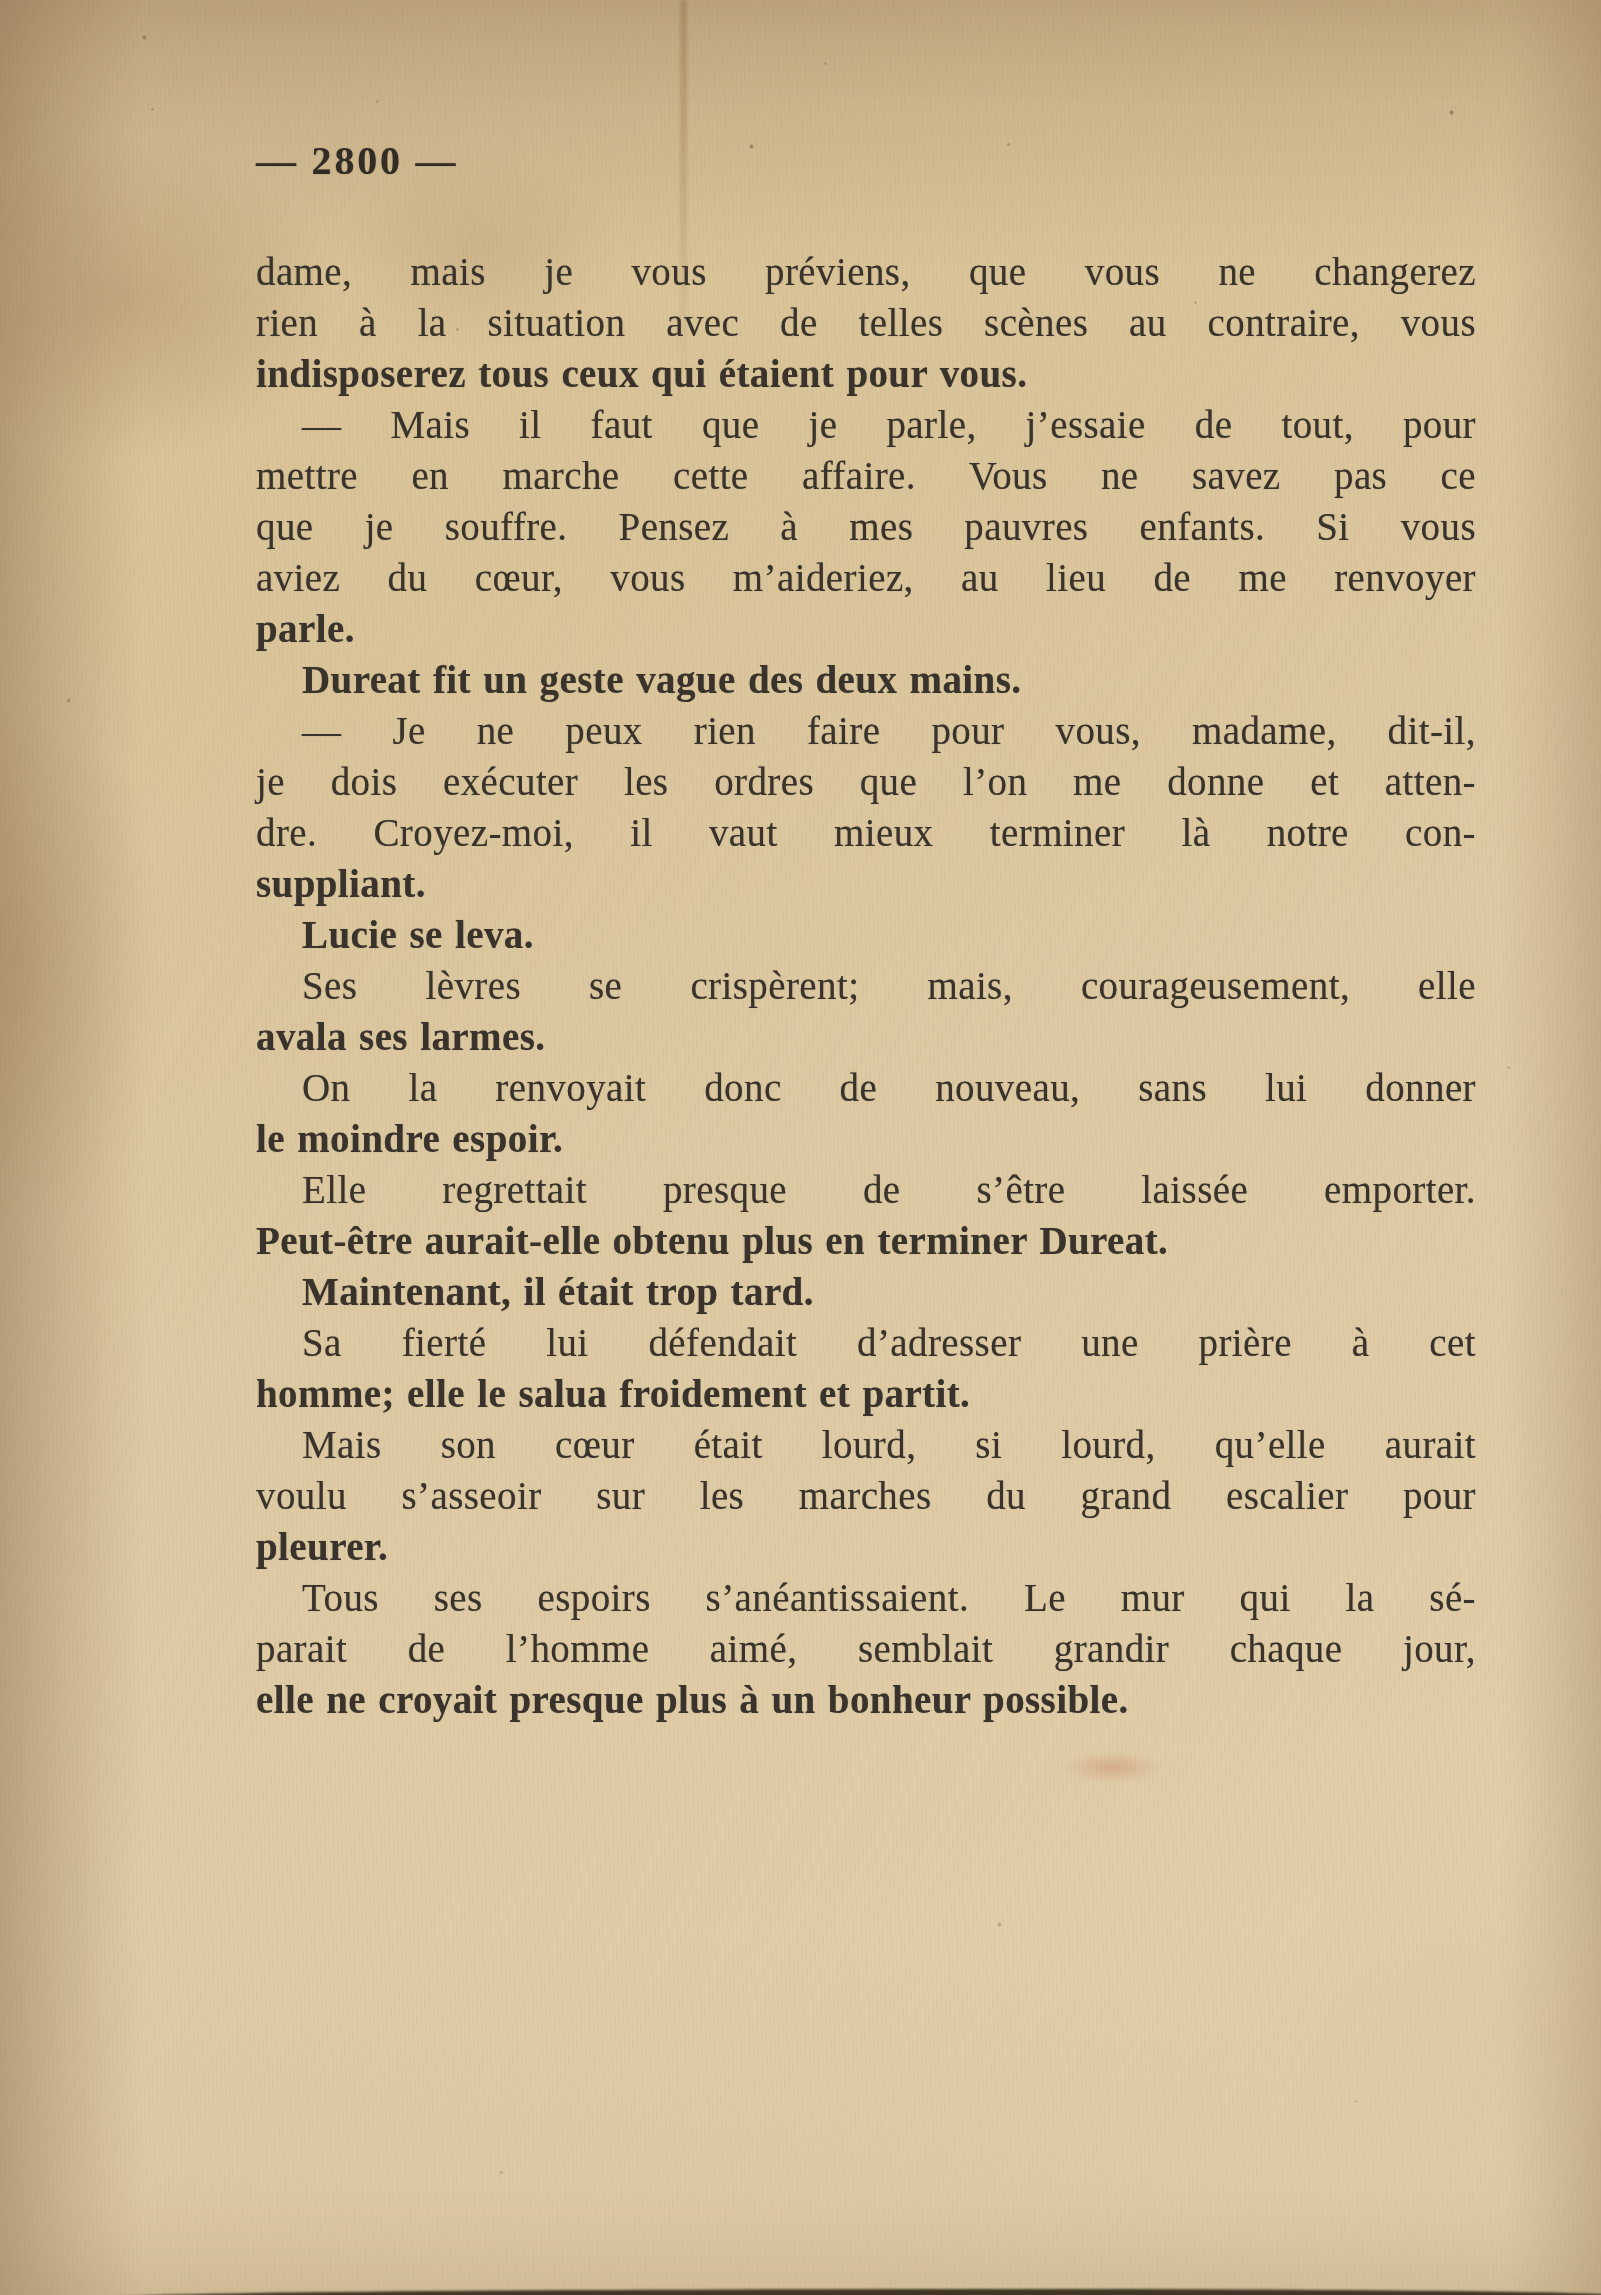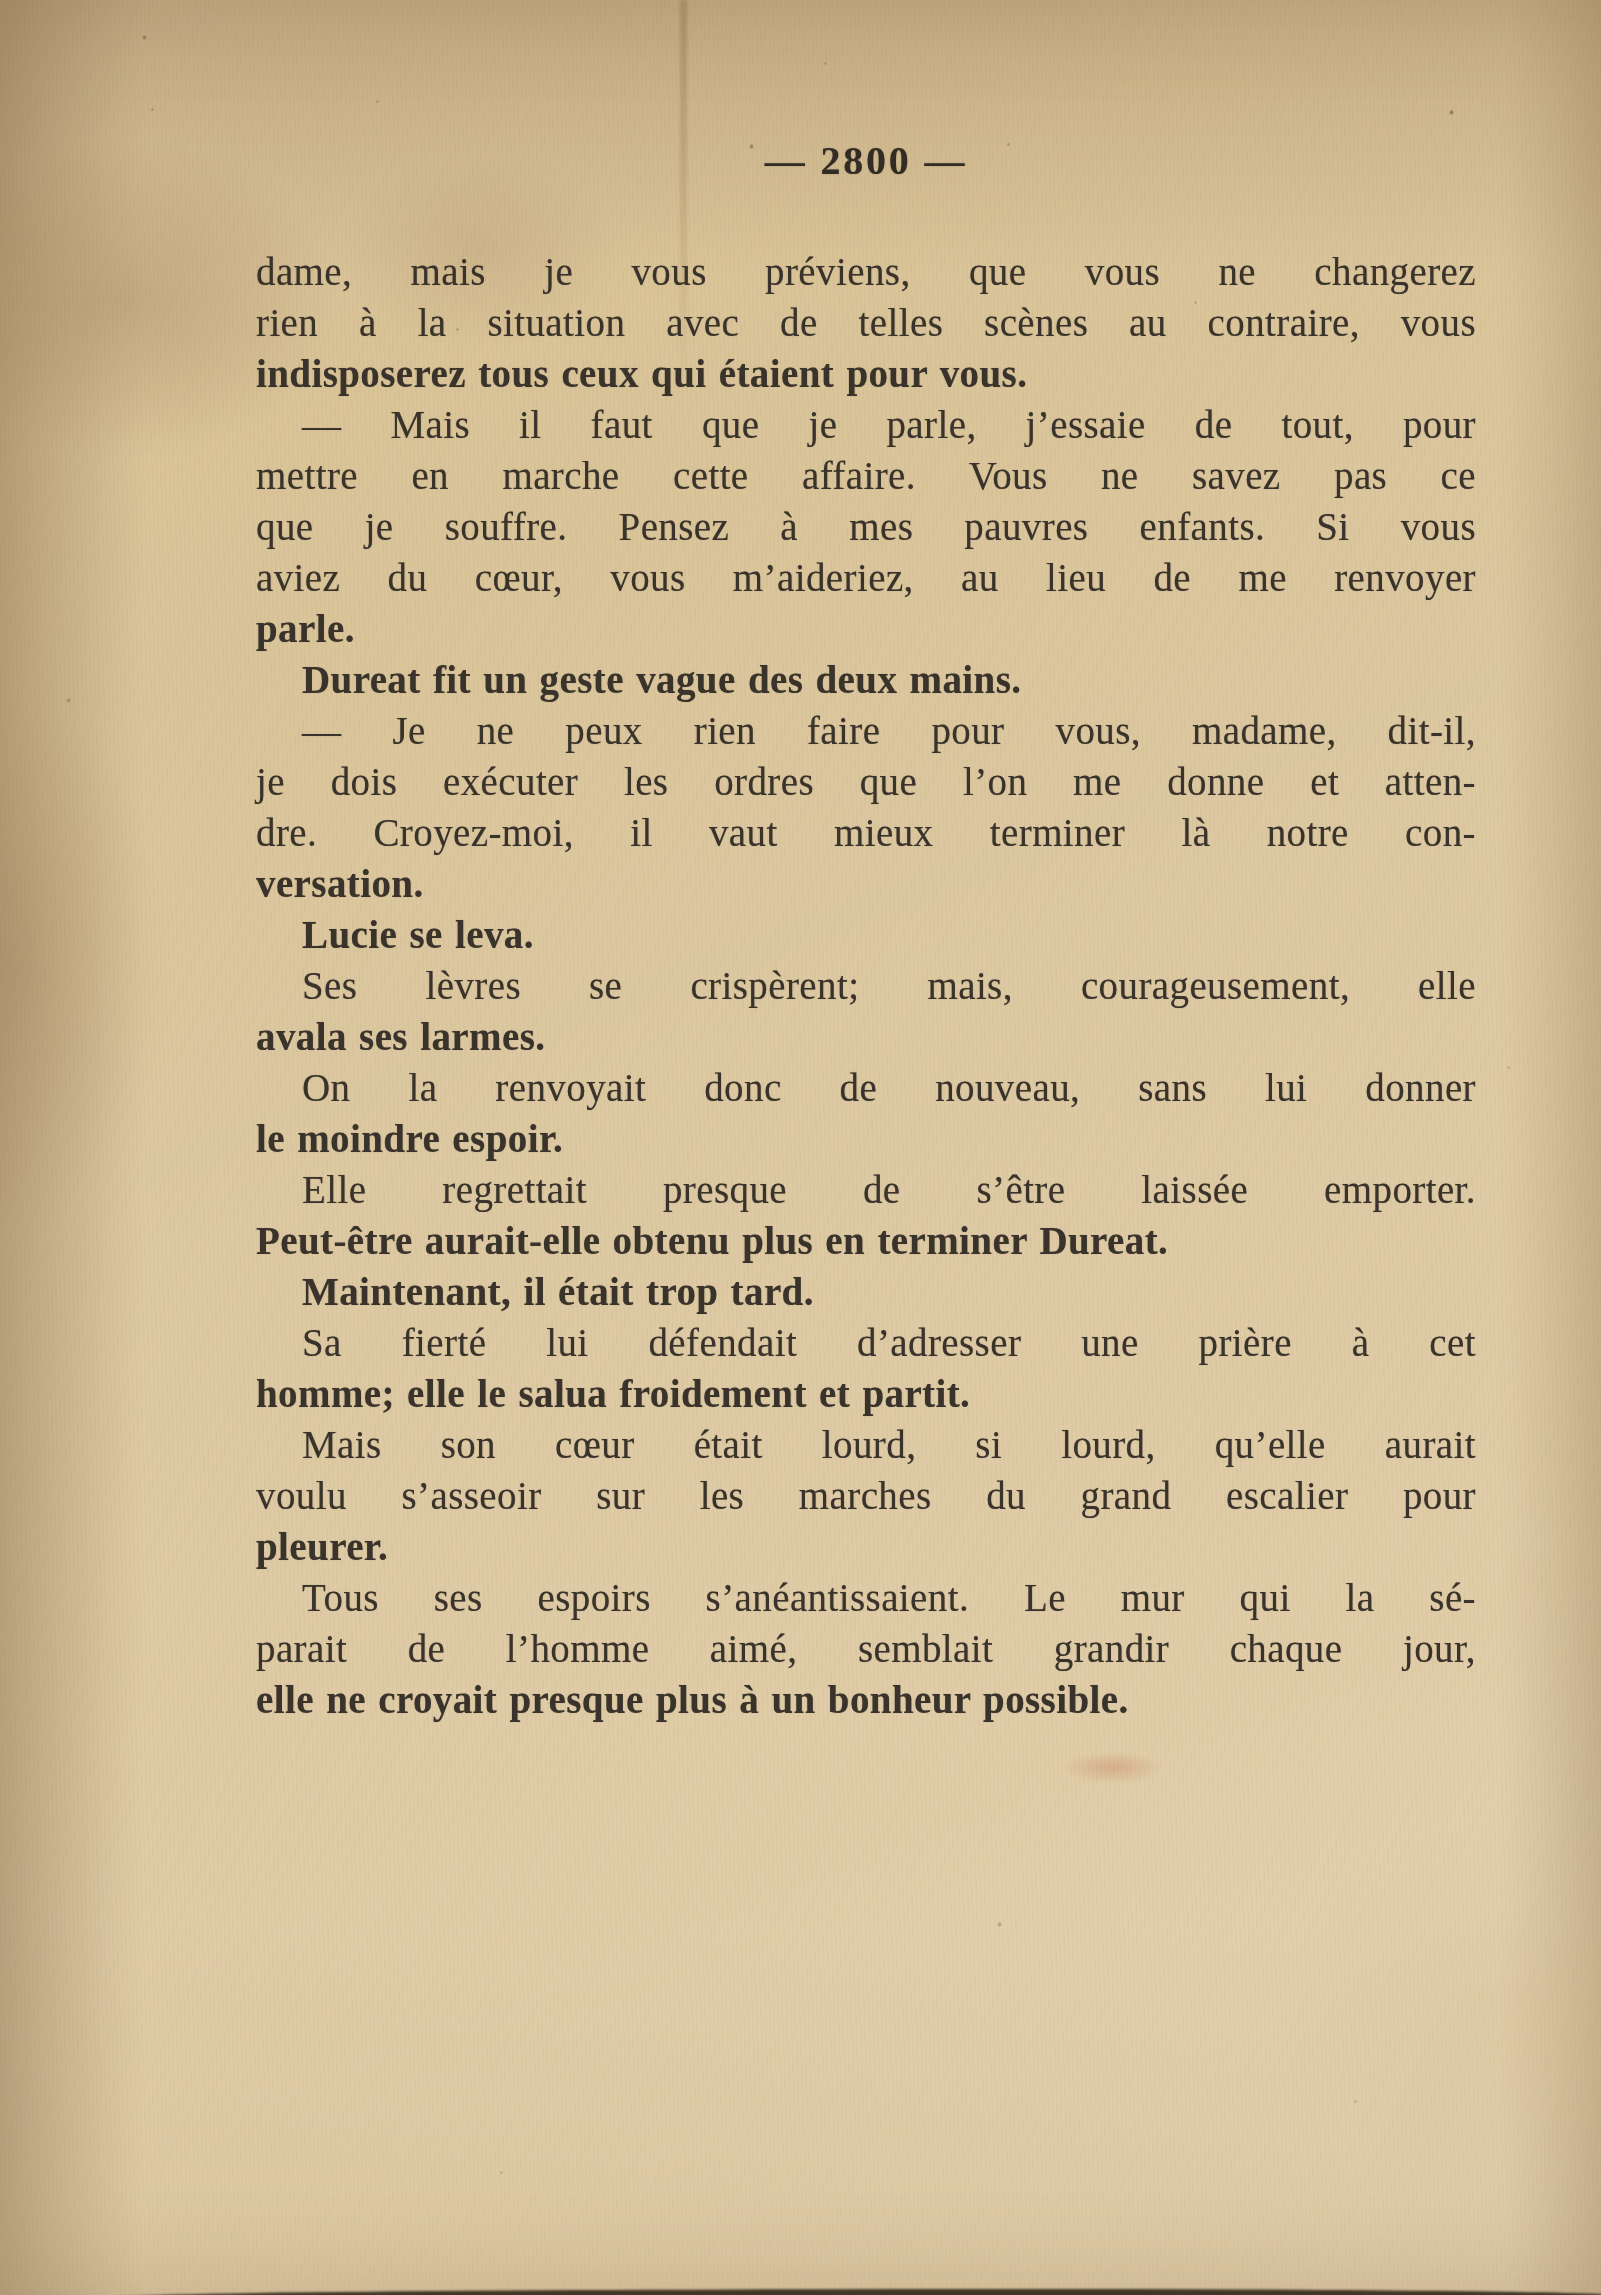--- a/index.html
+++ b/index.html
@@ -19,21 +19,21 @@
       linear-gradient(90deg, rgba(120,92,60,0.30), rgba(120,92,60,0) 9%),
       linear-gradient(270deg, rgba(130,102,68,0.18), rgba(130,102,68,0) 6%),
       linear-gradient(180deg, rgba(130,100,66,0.22), rgba(130,100,66,0) 12%),
       linear-gradient(0deg, rgba(206,182,142,0.35), rgba(206,182,142,0) 16%),
       repeating-linear-gradient(88deg, rgba(110,85,55,0.035) 0 1.4px, rgba(0,0,0,0) 1.4px 4.3px),
       linear-gradient(160deg,#d2bc94 0%,#d9c397 18%,#dcc8a1 45%,#e0cda8 75%,#e4d3b1 100%);
     box-shadow: inset 0 0 100px rgba(118,90,56,0.22);
   }
   .page-number{
     position:absolute;top:137px;left:256px;width:1220px;
-    text-align:center;font-size:40px;font-weight:bold;letter-spacing:2.8px;
+    text-align:left;font-size:40px;font-weight:bold;letter-spacing:2.8px;
     color:#322c25;text-shadow:0 0 1.4px rgba(50,44,37,0.35);
   }
   .page-text{
     position:absolute;top:246px;left:256px;width:1220px;
     font-size:39px;line-height:51px;letter-spacing:0.4px;word-spacing:2.1px;
     color:#39332b;text-shadow:0 0 0.9px rgba(57,51,43,0.45);
   }
   .para{margin:0;padding:0;}
   .line{display:block;text-align:justify;text-align-last:justify;}
   .line.last{text-align-last:left;font-weight:bold;}
@@ -97,21 +97,21 @@
         <span class="line">aviez du cœur, vous m’aideriez, au lieu de me renvoyer</span>
         <span class="line last">parle.</span>
       </p>
       <p class="para indent">
         <span class="line first last">Dureat fit un geste vague des deux mains.</span>
       </p>
       <p class="para indent">
         <span class="line first">— Je ne peux rien faire pour vous, madame, dit-il,</span>
         <span class="line">je dois exécuter les ordres que l’on me donne et atten-</span>
         <span class="line">dre. Croyez-moi, il vaut mieux terminer là notre con-</span>
-        <span class="line last">versation.</span>
+        <span class="line last">suppliant.</span>
       </p>
       <p class="para indent">
         <span class="line first last">Lucie se leva.</span>
       </p>
       <p class="para indent">
         <span class="line first">Ses lèvres se crispèrent; mais, courageusement, elle</span>
         <span class="line last">avala ses larmes.</span>
       </p>
       <p class="para indent">
         <span class="line first">On la renvoyait donc de nouveau, sans lui donner</span>

